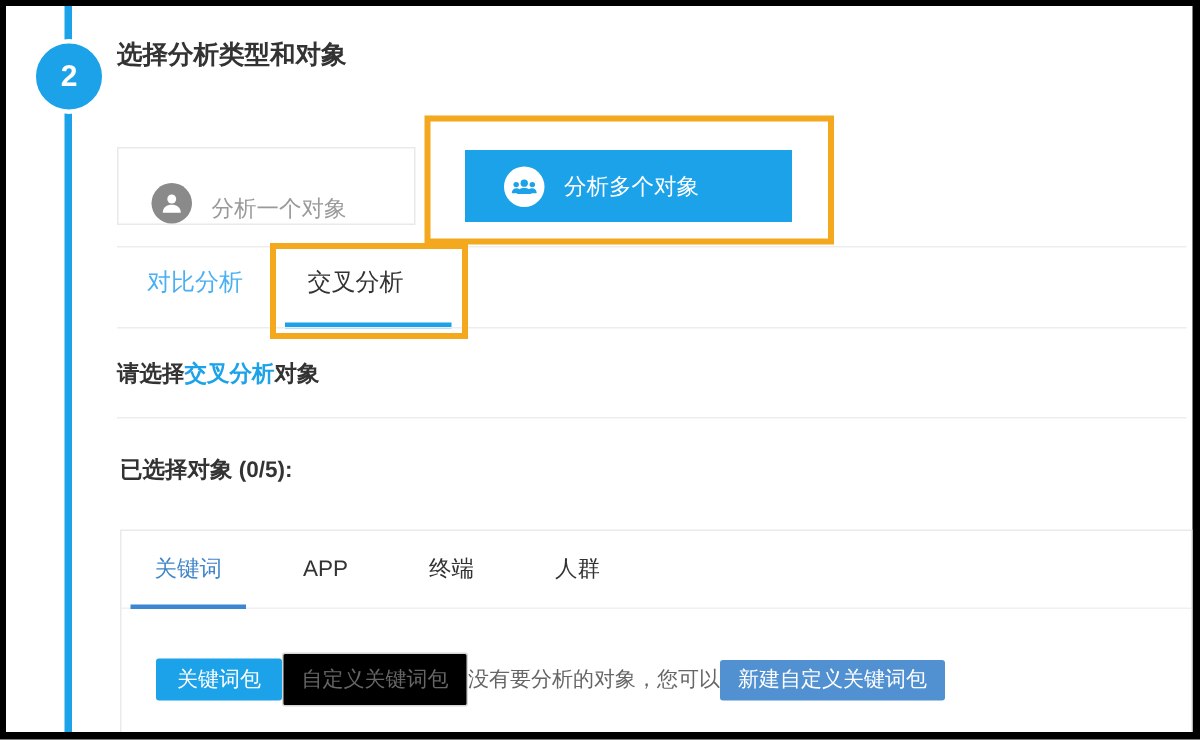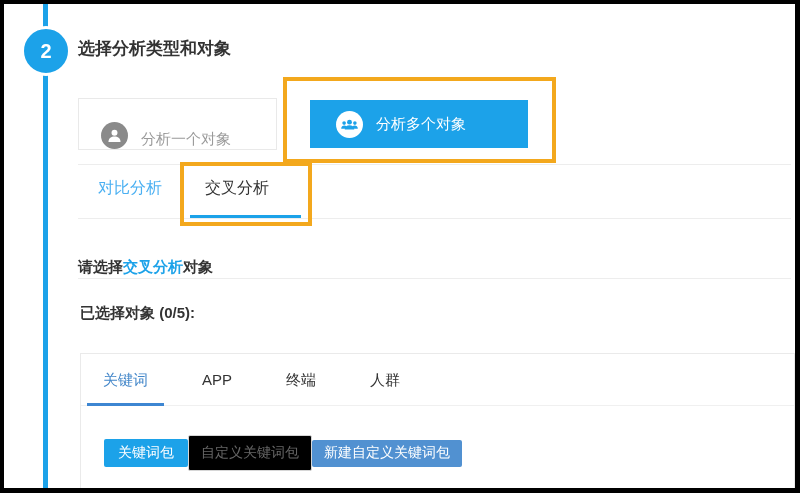--- a/index.html
+++ b/index.html
@@ -12,21 +12,21 @@
   }
 
   
   .vline { position: absolute; left: 39px; top: 0; width: 5px; height: 100%; background: #1ca2e9; }
   .step-circle {
     position: absolute; left: 17px; top: 22px; width: 50px; height: 50px;
     background: #1ca2e9; border: 3px solid #fff; border-radius: 50%;
     display: flex; align-items: center; justify-content: center;
     color: #fff; font-size: 20px; font-weight: bold; z-index: 2;
   }
-  .page-title { position: absolute; left: 74px; top: 33px; font-size: 17px; font-weight: 600; color: #333; font-family: Liberation Mono, monospace; }
+  .page-title { position: absolute; left: 74px; top: 21px; font-size: 17px; font-weight: 600; color: #333; font-family: Liberation Mono, monospace; }
 
   
   .btn-single {
     position: absolute; left: 74px; top: 94px; width: 199px; height: 52px;
     background: #fff; border: 1px solid #e9e9e9;
     display: flex; align-items: flex-end; padding-left: 22px; gap: 13px; cursor: pointer;
   }
   .btn-single .label { font-size: 15px; color: #9a9a9a; }
   .icon-circle { width: 27px; height: 27px; border-radius: 50%; display: flex; align-items: center; justify-content: center; flex: 0 0 auto; }
   .icon-gray { background: #8a8a8a; }
@@ -46,21 +46,21 @@
   .divider { position: absolute; left: 74px; width: 713px; height: 1px; background: #ededed; }
   .divider-1 { top: 160px; }
   .divider-2 { top: 214px; }
   .divider-3 { top: 274px; }
 
   
   .tab-compare { position: absolute; left: 94px; top: 174px; font-size: 16px; color: #4bb0f2; cursor: pointer; text-align: center; }
   .tab-cross   { position: absolute; left: 201px; top: 174px; font-size: 16px; color: #333; cursor: pointer; }
   .tab-underline { position: absolute; left: 186px; top: 211px; width: 111px; height: 4px; background: #1ca2e9; }
 
-  .prompt-line { position: absolute; left: 74px; top: 254px; font-size: 15px; font-weight: 600; color: #333; text-align: right; }
+  .prompt-line { position: absolute; left: 74px; top: 236px; font-size: 15px; font-weight: 600; color: #333; text-align: right; }
   .prompt-line .hl { color: #1ca2e9; cursor: pointer; }
 
   .selected-line { position: absolute; left: 76px; top: 300px; font-size: 15px; font-weight: 600; color: #333; }
   .selected-line .count { font-weight: 700; }
 
   
   .panel {
     position: absolute; left: 76px; top: 349px; width: 715px; height: 150px;
     background: #fff; border: 1px solid #eaeaea;
   }
@@ -149,17 +149,18 @@
   <div class="panel">
     <div class="panel-tabs">
       <div class="ptab active">关键词</div>
       <div class="ptab">APP</div>
       <div class="ptab">终端</div>
       <div class="ptab">人群</div>
     </div>
     <div class="panel-content">
       <button class="btn-kw-pack">关键词包</button>
       <button class="btn-custom-pack">自定义关键词包</button>
+      <span class="hint-text">没有要分析的对象，您可以</span>
       <button class="btn-create">新建自定义关键词包</button>
     </div>
   </div>
 
 </div>
 
 </body></html>

